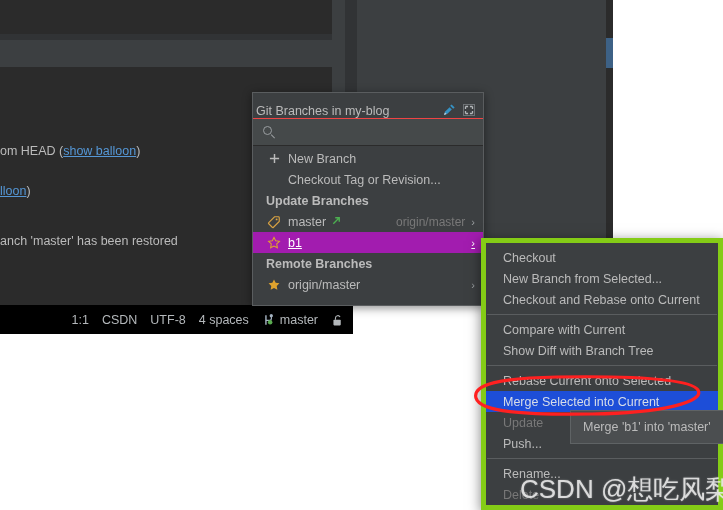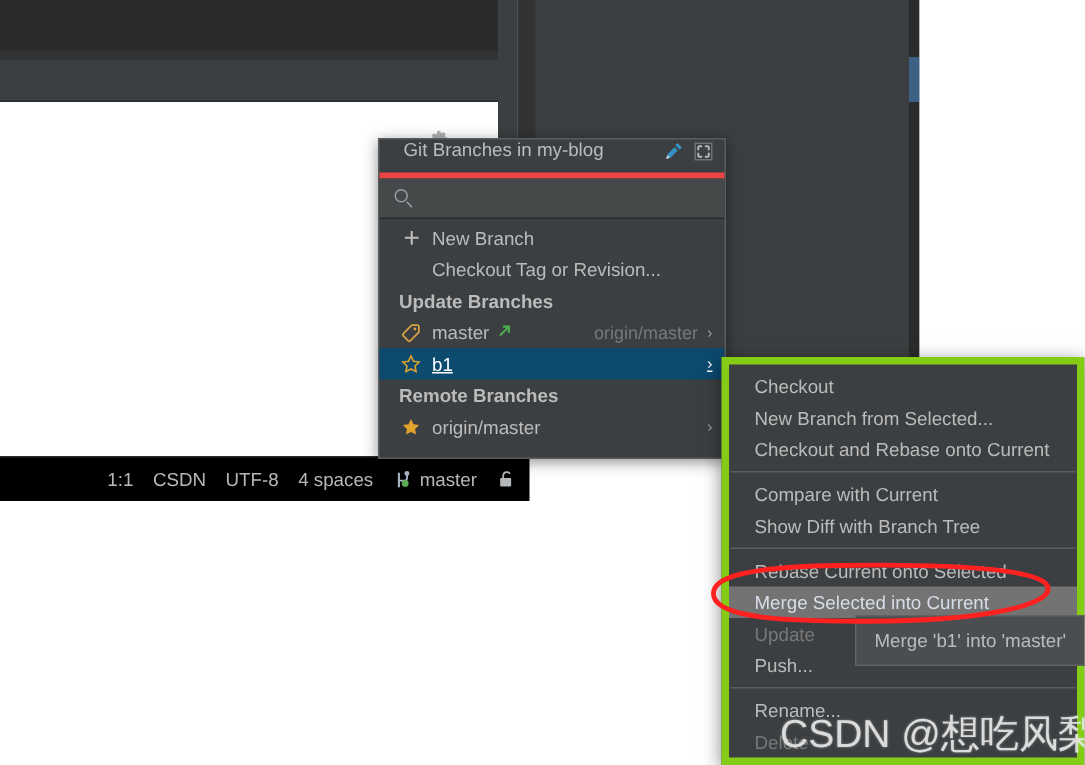--- a/index.html
+++ b/index.html
@@ -45,39 +45,39 @@
   .bottom-white { position:absolute; left:0; top:334px; width:723px; height:176px; background:#ffffff; }
   .right-white  { position:absolute; left:613px; top:0; width:110px; height:334px; background:#ffffff; }
 
   
   .popup {
     position:absolute; left:252px; top:92px; width:232px; height:214px;
     background:#3c3f41; border:1px solid #5a5d5f;
     box-shadow:0 2px 9px rgba(0,0,0,.45);
   }
   .popup-title {
-    height:26px; display:flex; align-items:flex-start; padding:0 6px 0 16px;
-    color:#bbbbbb; font-size:12.5px; border-bottom:4px solid #ef4444;
+    height:26px; display:flex; align-items:flex-end; padding:0 6px 0 3px;
+    color:#bbbbbb; font-size:12.5px; border-bottom:1px solid #ef4444;
   }
   .popup-title .ttl { flex:1; }
   .pin-icon, .restore-icon { width:16px; height:16px; position:relative; margin-left:4px; }
   .search-row {
     height:27px; background:#45494a; border-bottom:1px solid #2b2b2b;
     display:flex; align-items:center; padding-left:10px;
   }
   .magnifier { width:12px; height:12px; position:relative; }
   .magnifier .mg-c { position:absolute; left:0; top:0; width:9px; height:9px; border:1.4px solid #9a9ea1; border-radius:50%; }
   .magnifier .mg-h { position:absolute; left:8px; top:8px; width:5px; height:1.4px; background:#9a9ea1; transform:rotate(45deg); transform-origin:left center; }
 
   .plist { padding-top:2px; }
   .prow {
     height:21px; display:flex; align-items:center; padding-left:13px; padding-right:8px;
     color:#bbbbbb; font-size:12.5px; white-space:nowrap;
   }
-  .prow.sel { background:#0c4a6e; color:#ffffff;text-decoration:underline; }
+  .prow.sel { background:#a21caf; color:#ffffff;text-decoration:underline; }
   .prow .lbl { flex:1; }
   .prow .tracking { color:#787878; font-size:12px; margin-right:6px; }
   .chev { color:#9a9ea1; font-size:11px; }
   .prow.sel .chev { color:#ffffff; }
   .section-hdr {
     height:21px; display:flex; align-items:center; padding-left:13px;
     color:#bbbbbb; font-size:12.5px; font-weight:bold;
   }
   .pico { width:16px; margin-right:6px; display:inline-flex; align-items:center; justify-content:center; }
 
@@ -85,21 +85,21 @@
   .ctx {
     position:absolute; left:481px; top:238px; width:242px; height:272px;
     background:#3c3f41; border:5px solid #84cc16;
     box-shadow:0 3px 12px rgba(0,0,0,.5);
     padding-top:4px;
   }
   .citem {
     height:21px; display:flex; align-items:center; padding-left:17px;
     color:#bbbbbb; font-size:12.5px; white-space:nowrap;
   }
-  .citem.sel { background:#737373; color:#d7dde8; }
+  .citem.sel { background:#1d4ed8; color:#d7dde8; }
   .citem.disabled { color:#787878; }
   .csep { height:1px; background:#5a5d5f; margin:4px 1px; }
 
   
   .tooltip {
     position:absolute; left:570px; top:410px; width:183px; height:34px;
     background:#4b4e50; border:1px solid #5f6365;
     display:flex; align-items:center; padding-left:12px;
     color:#bbbbbb; font-size:12.5px; white-space:nowrap;
   }
@@ -133,20 +133,31 @@
 
   <div class="tool-header">
     <svg class="gear-icon" viewBox="0 0 16 16">
       <path fill="#afb1b3" d="M8 5.2A2.8 2.8 0 1 0 8 10.8 2.8 2.8 0 1 0 8 5.2zm0 1.6A1.2 1.2 0 1 1 8 9.2 1.2 1.2 0 1 1 8 6.8z"></path>
       <path fill="#afb1b3" d="M7.1 1h1.8l.25 1.6 1.2.5 1.3-.95 1.27 1.27-.95 1.3.5 1.2L14 6.17v1.8l-1.6.25-.5 1.2.95 1.3-1.27 1.27-1.3-.95-1.2.5L8.9 13.2H7.1l-.25-1.6-1.2-.5-1.3.95L3.08 10.8l.95-1.3-.5-1.2L2 8.05v-1.8l1.53-.25.5-1.2-.95-1.3L4.35 2.23l1.3.95 1.2-.5z" opacity="0.0"></path>
       <path fill="#afb1b3" d="M6.9 1.2h2.2l.2 1.35a5 5 0 0 1 1.05.44l1.1-.8 1.56 1.56-.8 1.1c.19.33.33.68.44 1.05l1.35.2v2.2l-1.35.2a5 5 0 0 1-.44 1.05l.8 1.1-1.56 1.56-1.1-.8c-.33.19-.68.33-1.05.44l-.2 1.35H6.9l-.2-1.35a5 5 0 0 1-1.05-.44l-1.1.8-1.56-1.56.8-1.1a5 5 0 0 1-.44-1.05L2 9.1V6.9l1.35-.2c.11-.37.25-.72.44-1.05l-.8-1.1 1.56-1.56 1.1.8c.33-.19.68-.33 1.05-.44zM8 5.6A2.4 2.4 0 1 0 8 10.4 2.4 2.4 0 1 0 8 5.6z"></path>
     </svg>
     <div class="minus-icon"></div>
   </div>
 
+  <div class="console-area">
+    <div class="console-line" style="left:0; top:76px;">
+      <span>om HEAD (</span><span class="clink">show balloon</span><span>)</span>
+    </div>
+    <div class="console-line" style="left:0; top:116px;">
+      <span class="clink">lloon</span><span>)</span>
+    </div>
+    <div class="console-line" style="left:0; top:166px;">
+      <span>anch 'master' has been restored</span>
+    </div>
+  </div>
 
   <div class="vertical-div"></div>
 
   <div class="status-bar">
     <span class="sb-item">1:1</span>
     <span class="sb-item">CSDN</span>
     <span class="sb-item">UTF-8</span>
     <span class="sb-item">4 spaces</span>
     <span class="sb-item sb-branch">
       <svg width="14" height="14" viewBox="0 0 16 16">

